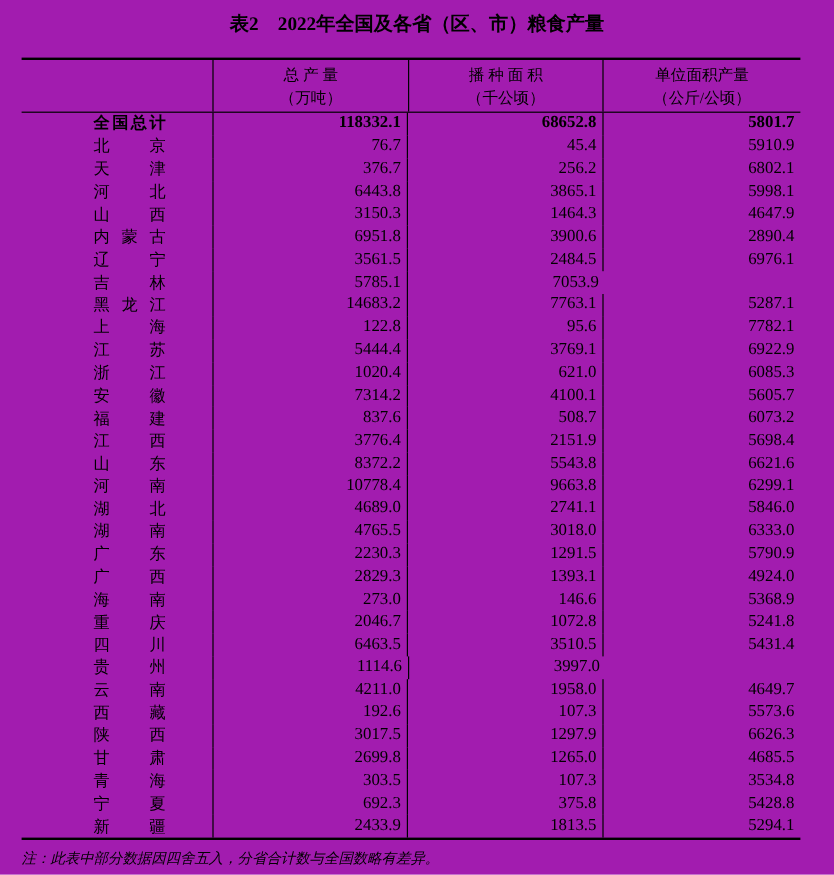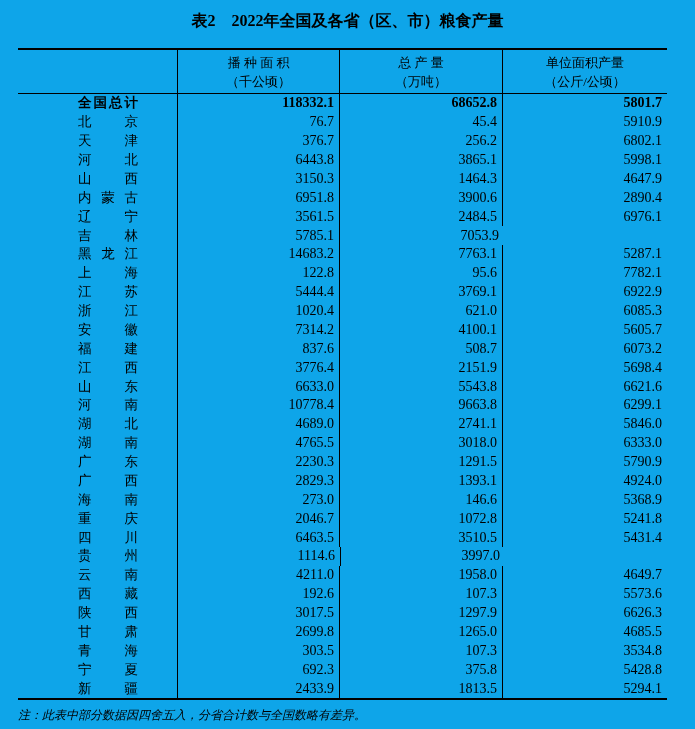--- a/index.html
+++ b/index.html
@@ -6,21 +6,21 @@
     margin: 0;
     padding: 0;
     background: #ffffff;
     color: #000000;
     font-family: "Liberation Serif", "DejaVu Serif", serif;
   }
   .page {
     position: relative;
     width: 695px;
     height: 729px;
-    background: #0ea5e9;
+    background: #a21caf;
     overflow: hidden;
   }
   .title {
     padding-top: 10px;
     text-align: center;
     font-size: 16px;
     font-weight: bold;
     line-height: 22px;
   }
   .gtable {
@@ -79,27 +79,27 @@
 </head>
 <body>
 
 <div class="page">
 
   <div class="title">表2　2022年全国及各省（区、市）粮食产量</div>
 
   <div class="gtable">
     <div class="thead">
       <div class="cell c1 hcell"></div>
+      <div class="cell c3 hcell">
+        <div>总 产 量</div>
+        <div>（万吨）</div>
+      </div>
       <div class="cell c2 hcell">
         <div>播 种 面 积</div>
         <div>（千公顷）</div>
-      </div>
-      <div class="cell c3 hcell">
-        <div>总 产 量</div>
-        <div>（万吨）</div>
       </div>
       <div class="cell c4 hcell">
         <div>单位面积产量</div>
         <div>（公斤/公顷）</div>
       </div>
     </div>
     <div class="tbody">
         <div class="trow bold">
           <div class="cell c1 name-cell">
             <span class="name-block">
@@ -268,21 +268,21 @@
           <div class="cell c3 num-cell">2151.9</div>
           <div class="cell c4 num-cell">5698.4</div>
         </div>
         <div class="trow">
           <div class="cell c1 name-cell">
             <span class="name-block">
               <span>山</span>
               <span>东</span>
             </span>
           </div>
-          <div class="cell c2 num-cell">6633.0</div>
+          <div class="cell c2 num-cell">8372.2</div>
           <div class="cell c3 num-cell">5543.8</div>
           <div class="cell c4 num-cell">6621.6</div>
         </div>
         <div class="trow">
           <div class="cell c1 name-cell">
             <span class="name-block">
               <span>河</span>
               <span>南</span>
             </span>
           </div>

